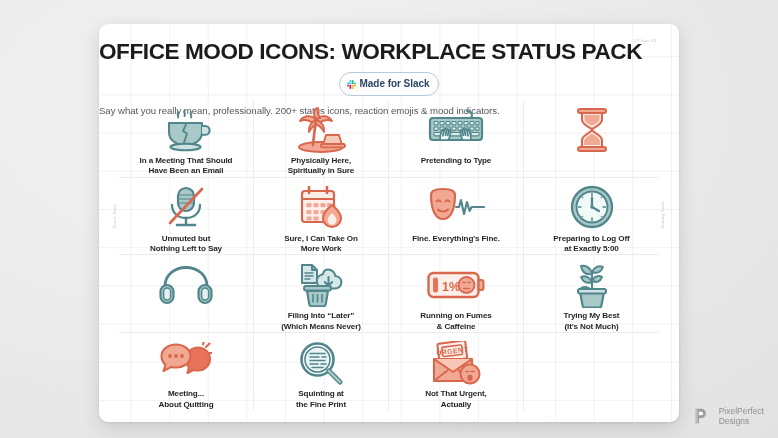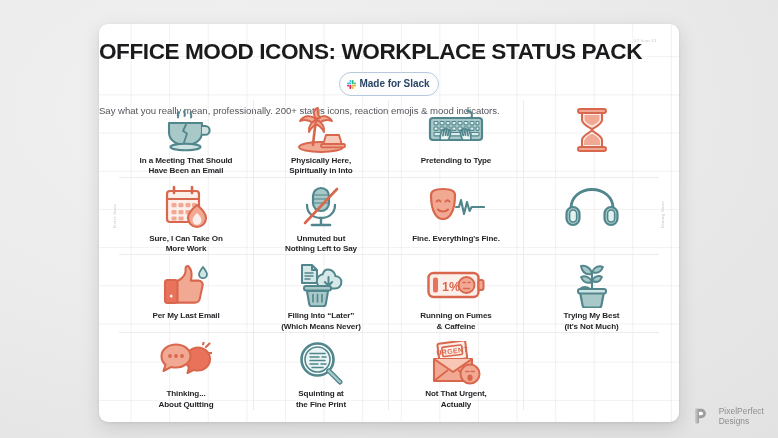--- a/index.html
+++ b/index.html
@@ -180,21 +180,21 @@
             <path d="M21 12c-4-6-2-10 2-11-1 4 0 7 2 10z"></path>
             <path d="M21 13c-5 2-8 7-7 12 2-4 5-7 9-8z"></path>
             <path d="M22 13c5 2 8 7 7 12-2-4-5-7-9-8z"></path>
           </g>
           <circle cx="21" cy="12" r="2" fill="#d9674d"></circle>
           <path d="M28 38l3-10h13l3 10z" fill="#f7cbbb" stroke="#d9674d" stroke-width="1.9" stroke-linejoin="round"></path>
           <rect x="26" y="37" width="24" height="3.4" rx="1.5" fill="#f2a994" stroke="#d9674d" stroke-width="1.9"></rect>
         </svg>
       </div>
       <div class="caption">Physically Here,
-Spiritually in Into</div>
+Spiritually in Sure</div>
     </div>
 
     <div class="cell">
       <div class="art">
         <svg width="58" height="42" viewBox="0 0 58 42">
           <path d="M40 2c5 0 6 4 4 7" fill="none" stroke="#50868c" stroke-width="2" stroke-linecap="round"></path>
           <rect x="3" y="9" width="52" height="22" rx="3" fill="#a9c9c9" stroke="#50868c" stroke-width="2.2"></rect>
           <g fill="#ddeded" stroke="#50868c" stroke-width="1.1">
             <rect x="7" y="12.5" width="4" height="3.4" rx="0.8"></rect>
               <rect x="13" y="12.5" width="4" height="3.4" rx="0.8"></rect>
@@ -236,20 +236,37 @@
           <g fill="#d9674d">
               <circle cx="18" cy="20.5" r="0.9"></circle>
               <circle cx="18" cy="23" r="0.8"></circle>
             </g>
         </svg>
       </div>
     </div>
 
     <div class="cell">
       <div class="art">
+        <svg width="42" height="44" viewBox="0 0 42 44">
+          <rect x="13" y="3" width="16" height="23" rx="8" fill="#a9c9c9" stroke="#50868c" stroke-width="2.2"></rect>
+          <g stroke="#50868c" stroke-width="1.2" fill="none">
+            <path d="M13 10h16M13 14h16M13 18h16"></path>
+          </g>
+          <path d="M7 20c0 8 6 13 14 13s14-5 14-13" fill="none" stroke="#50868c" stroke-width="2.3" stroke-linecap="round"></path>
+          <path d="M21 33v6" stroke="#50868c" stroke-width="2.4" stroke-linecap="round" fill="none"></path>
+          <path d="M12 40h18" stroke="#50868c" stroke-width="2.6" stroke-linecap="round" fill="none"></path>
+          <path d="M5 38L37 4" stroke="#d9674d" stroke-width="2.6" stroke-linecap="round" fill="none"></path>
+        </svg>
+      </div>
+      <div class="caption">Unmuted but
+Nothing Left to Say</div>
+    </div>
+
+    <div class="cell">
+      <div class="art">
         <svg width="50" height="44" viewBox="0 0 50 44">
           <rect x="6" y="6" width="32" height="31" rx="3" fill="#fceee8" stroke="#d9674d" stroke-width="2.2"></rect>
           <path d="M6 14h32" stroke="#d9674d" stroke-width="2.2" fill="none"></path>
           <path d="M13 2v6M31 2v6" stroke="#d9674d" stroke-width="2.6" stroke-linecap="round" fill="none"></path>
           <g fill="#f2a994">
             <rect x="10.5" y="18" width="5" height="4.3" rx="1"></rect>
               <rect x="17.5" y="18" width="5" height="4.3" rx="1"></rect>
             <rect x="24.5" y="18" width="5" height="4.3" rx="1"></rect>
               <rect x="31" y="18" width="4.5" height="4.3" rx="1"></rect>
             <rect x="10.5" y="25" width="5" height="4.3" rx="1"></rect>
@@ -261,74 +278,67 @@
           <path d="M36 20c5 4 9 8 9 13 0 5-4 9-9 9s-9-4-9-9c0-5 4-9 9-13z" fill="#f2a994" stroke="#d9674d" stroke-width="2.1" stroke-linejoin="round"></path>
           <path d="M36 28c2.6 2.4 4.4 4.6 4.4 7 0 2.8-2 4.8-4.4 4.8s-4.4-2-4.4-4.8c0-2.4 1.8-4.6 4.4-7z" fill="#fceee8"></path>
         </svg>
       </div>
       <div class="caption">Sure, I Can Take On
 More Work</div>
     </div>
 
     <div class="cell">
       <div class="art">
-        <svg width="42" height="44" viewBox="0 0 42 44">
-          <rect x="13" y="3" width="16" height="23" rx="8" fill="#a9c9c9" stroke="#50868c" stroke-width="2.2"></rect>
-          <g stroke="#50868c" stroke-width="1.2" fill="none">
-            <path d="M13 10h16M13 14h16M13 18h16"></path>
-          </g>
-          <path d="M7 20c0 8 6 13 14 13s14-5 14-13" fill="none" stroke="#50868c" stroke-width="2.3" stroke-linecap="round"></path>
-          <path d="M21 33v6" stroke="#50868c" stroke-width="2.4" stroke-linecap="round" fill="none"></path>
-          <path d="M12 40h18" stroke="#50868c" stroke-width="2.6" stroke-linecap="round" fill="none"></path>
-          <path d="M5 38L37 4" stroke="#d9674d" stroke-width="2.6" stroke-linecap="round" fill="none"></path>
-        </svg>
-      </div>
-      <div class="caption">Unmuted but
-Nothing Left to Say</div>
-    </div>
-
-    <div class="cell">
-      <div class="art">
         <svg width="58" height="40" viewBox="0 0 58 40">
           <path d="M4 8c0-4 4-6 12-6s12 2 12 6c0 8-1 14-4 19-2 3.4-4.6 5-8 5s-6-1.6-8-5C5 22 4 16 4 8z" fill="#f2a994" stroke="#d9674d" stroke-width="2.2" stroke-linejoin="round"></path>
           <g fill="none" stroke="#d9674d" stroke-width="2.1" stroke-linecap="round">
             <path d="M9.5 14.5c1-1.6 3-1.6 4 0"></path>
             <path d="M18.5 14.5c1-1.6 3-1.6 4 0"></path>
             <path d="M11 22.5c2 2.6 8 2.6 10 0"></path>
           </g>
           <path d="M29 20h3l2-7 3 14 3-12 2.6 9 2-4H57" fill="none" stroke="#50868c" stroke-width="2.1" stroke-linecap="round" stroke-linejoin="round"></path>
         </svg>
       </div>
       <div class="caption">Fine. Everything's Fine.</div>
     </div>
 
+    <div class="cell">
+      <div class="art">
+        <svg width="44" height="44" viewBox="0 0 44 44">
+          <circle cx="22" cy="22" r="20" fill="#a9c9c9" stroke="#50868c" stroke-width="2.3"></circle>
+          <circle cx="22" cy="22" r="15.5" fill="#f2f9f9" stroke="#50868c" stroke-width="1.9"></circle>
+          <g stroke="#50868c" stroke-width="1.5" stroke-linecap="round">
+            <path d="M22 8.5v2.5M22 33v2.5M35.5 22H33M11 22H8.5"></path>
+          </g>
+          <g fill="#50868c">
+            <circle cx="31.5" cy="12.5" r="0.8"></circle>
+              <circle cx="31.5" cy="31.5" r="0.8"></circle>
+            <circle cx="12.5" cy="31.5" r="0.8"></circle>
+              <circle cx="12.5" cy="12.5" r="0.8"></circle>
+          </g>
+          <path d="M22 22V13M22 22l7 4" fill="none" stroke="#50868c" stroke-width="2.3" stroke-linecap="round"></path>
+          <circle cx="22" cy="22" r="1.8" fill="#50868c"></circle>
+        </svg>
+      </div>
+      <div class="caption">Preparing to Log Off
+at Exactly 5:00</div>
+    </div>
 
     <div class="cell">
       <div class="art">
         <svg width="54" height="40" viewBox="0 0 54 40">
           <path d="M6 27V21C6 10.5 15 2.5 27 2.5S48 10.5 48 21v6" fill="none" stroke="#50868c" stroke-width="2.8" stroke-linecap="round"></path>
           <rect x="1.5" y="20" width="13" height="18" rx="6.5" fill="#a9c9c9" stroke="#50868c" stroke-width="2.2"></rect>
           <rect x="39.5" y="20" width="13" height="18" rx="6.5" fill="#a9c9c9" stroke="#50868c" stroke-width="2.2"></rect>
           <rect x="4.6" y="23" width="7" height="12" rx="3.5" fill="#e3f0f0" stroke="#50868c" stroke-width="1.5"></rect>
           <rect x="42.6" y="23" width="7" height="12" rx="3.5" fill="#e3f0f0" stroke="#50868c" stroke-width="1.5"></rect>
         </svg>
       </div>
     </div>
 
-    <div class="cell">
-      <div class="art">
-        <svg width="48" height="44" viewBox="0 0 48 44">
-          <path d="M41 4c2.6 3.4 4 5.5 4 7.2a4 4 0 0 1-8 0C37 9.5 38.4 7.4 41 4z" fill="#cfe4e6" stroke="#50868c" stroke-width="1.8" stroke-linejoin="round"></path>
-          <path d="M15 18c3.4-1 6-3.6 7.6-6.4 1-1.8 1.2-4.2 1-6.4-.2-2 2.2-2.8 3.4-1.2 2 2.6 3 6 2.4 10l-.6 3.6h7.6c2.8 0 4.8 2.4 4.2 5l-2.8 13c-.5 2.4-2.6 4-5 4H15z" fill="#f2a994" stroke="#d9674d" stroke-width="2.1" stroke-linejoin="round"></path>
-          <rect x="3" y="17" width="12.5" height="23" rx="2.5" fill="#e8725a" stroke="#d9674d" stroke-width="2.1"></rect>
-          <circle cx="9.2" cy="33" r="1.5" fill="#fceee8"></circle>
-        </svg>
-      </div>
-      <div class="caption">Per My Last Email</div>
-    </div>
 
     <div class="cell">
       <div class="art">
         <svg width="54" height="44" viewBox="0 0 54 44">
           <path d="M8 2h10l5 5v13H8z" fill="#d7e8e8" stroke="#50868c" stroke-width="2" stroke-linejoin="round"></path>
           <path d="M18 2v5h5" fill="none" stroke="#50868c" stroke-width="2" stroke-linejoin="round"></path>
           <g stroke="#50868c" stroke-width="1.4" stroke-linecap="round">
             <path d="M11 10h8M11 13h8M11 16h5"></path>
           </g>
           <path d="M34 6.5c4 0 7 3 7.4 6.6 3.4.2 6 2.8 6 6.2 0 3.4-2.8 6.2-6.3 6.2H30c-4 0-7.2-3.2-7.2-7.2 0-3.6 2.6-6.6 6-7.1C29.6 8.4 31.6 6.5 34 6.5z" fill="#d7e8e8" stroke="#50868c" stroke-width="2" stroke-linejoin="round"></path>
@@ -388,21 +398,21 @@
           <g fill="#d9674d">
               <circle cx="10" cy="14" r="1.9"></circle>
               <circle cx="16" cy="14" r="1.9"></circle>
               <circle cx="22" cy="14" r="1.9"></circle>
             </g>
           <g stroke="#d9674d" stroke-width="2.1" stroke-linecap="round" fill="none">
             <path d="M46 5l3.5-3.5M49 11h4.5M43 2.5l1-3.5"></path>
           </g>
         </svg>
       </div>
-      <div class="caption">Thinking...
+      <div class="caption">Meeting...
 About Quitting</div>
     </div>
 
     <div class="cell">
       <div class="art">
         <svg width="44" height="44" viewBox="0 0 44 44">
           <circle cx="18.5" cy="18.5" r="16" fill="#fff" stroke="#50868c" stroke-width="2.6"></circle>
           <circle cx="18.5" cy="18.5" r="12.5" fill="#eaf4f4" stroke="#50868c" stroke-width="1.6"></circle>
           <g stroke="#50868c" stroke-width="1.5" stroke-linecap="round">
             <path d="M11 12.5h15M11 16h9M23 16h4M11 19.5h15M11 23h8M22 23h5M13 26.5h11"></path>

